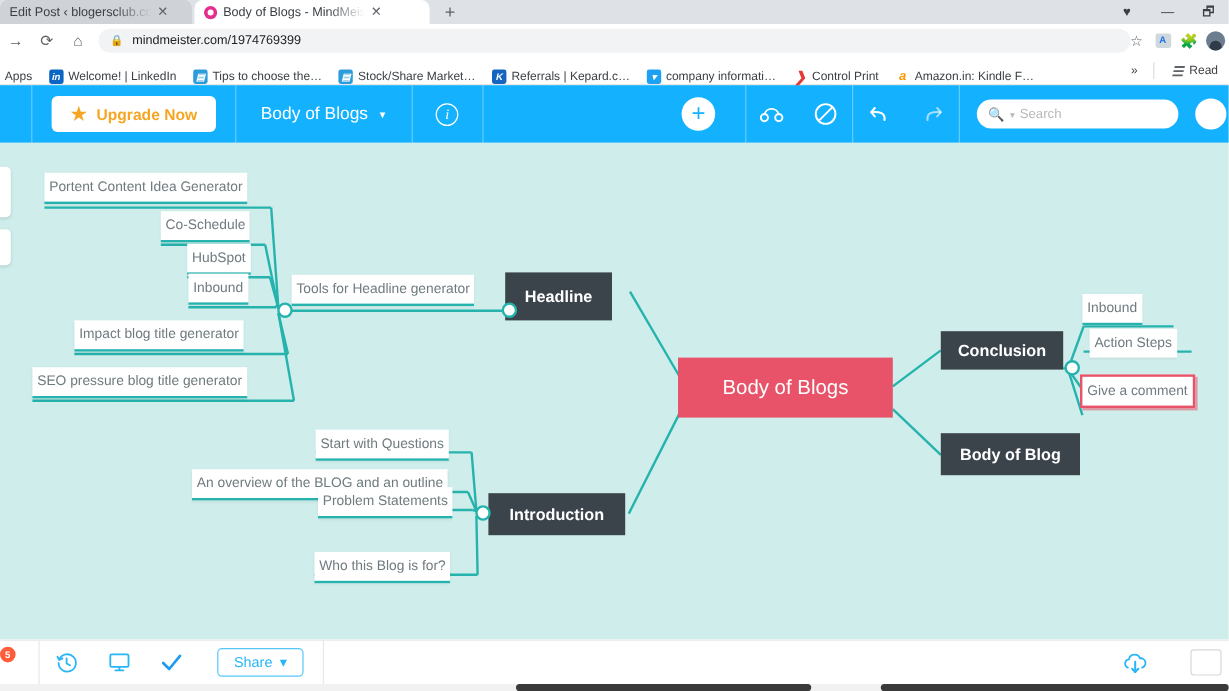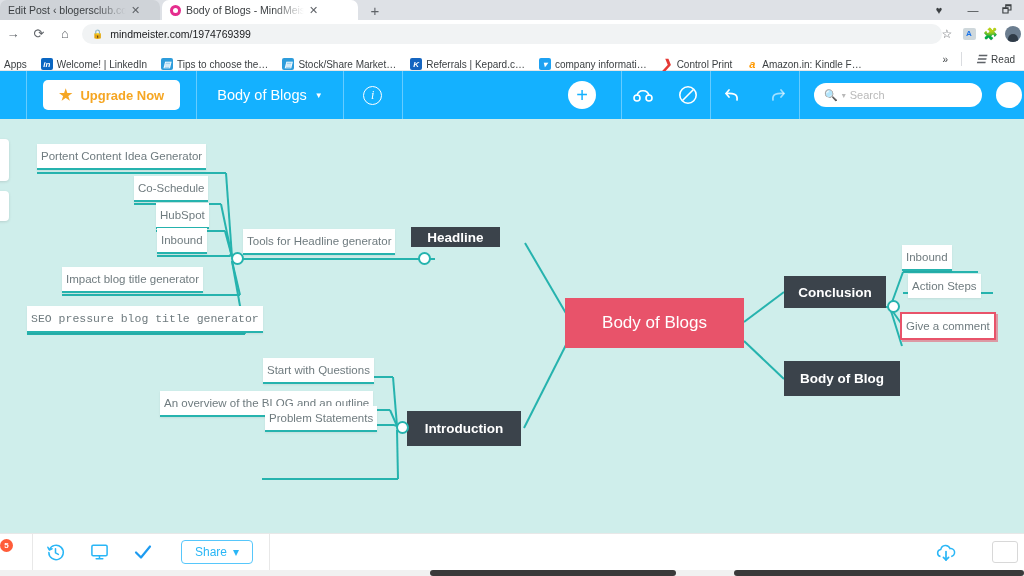--- a/index.html
+++ b/index.html
@@ -374,41 +374,42 @@
         <path d="M903 153 L978 153"></path>
         <path d="M903 174 L993 174"></path>
       </g>
     </svg>
 
     <div class="side-tab" style="top:20px;height:42px;"></div>
     <div class="side-tab" style="top:72px;height:30px;"></div>
 
     <div class="node root" style="left:565px;top:179px;width:179px;height:50px;">Body of Blogs</div>
 
-    <div class="node dark" style="left:411px;top:108px;width:89px;height:20px;">Headline</div>
+    <div class="node dark" style="left:421px;top:108px;width:89px;height:40px;">Headline</div>
     <div class="node dark" style="left:784px;top:157px;width:102px;height:32px;">Conclusion</div>
     <div class="node dark" style="left:784px;top:242px;width:116px;height:35px;">Body of Blog</div>
     <div class="node dark" style="left:407px;top:292px;width:114px;height:35px;">Introduction</div>
 
     <div class="node leaf" style="left:243px;top:110px;">Tools for Headline generator</div>
 
     <div class="node leaf" style="left:37px;top:25px;">Portent Content Idea Generator</div>
     <div class="node leaf" style="left:134px;top:57px;">Co-Schedule</div>
     <div class="node leaf" style="left:156px;top:84px;">HubSpot</div>
     <div class="node leaf" style="left:157px;top:109px;">Inbound</div>
     <div class="node leaf" style="left:62px;top:148px;">Impact blog title generator</div>
-    <div class="node leaf" style="left:27px;top:187px;font-family:Liberation Mono, monospace;">SEO pressure blog title generator</div>
+    <div class="node leaf" style="left:27px;top:187px;">SEO pressure blog title generator</div>
 
     <div class="node leaf noline" style="left:902px;top:126px;border-bottom:2px solid #26b3ae;">Inbound</div>
     <div class="node leaf noline" style="left:908px;top:155px;border-bottom:none;">Action Steps</div>
     <div class="node leaf selected" style="left:900px;top:193px;">Give a comment</div>
 
     <div class="node leaf" style="left:263px;top:239px;">Start with Questions</div>
     <div class="node leaf" style="left:160px;top:272px;">An overview of the BLOG and an outline</div>
     <div class="node leaf" style="left:265px;top:287px;">Problem Statements</div>
+    <div class="node leaf" style="left:262px;top:341px;">Who this Blog is for?</div>
 
     <div class="knob" style="left:231px;top:133px;"></div>
     <div class="knob" style="left:418px;top:133px;"></div>
     <div class="knob" style="left:396px;top:302px;"></div>
     <div class="knob" style="left:887px;top:181px;"></div>
 
   </div>
 
   <div class="bottombar">
     <div class="bb-badge-wrap">

